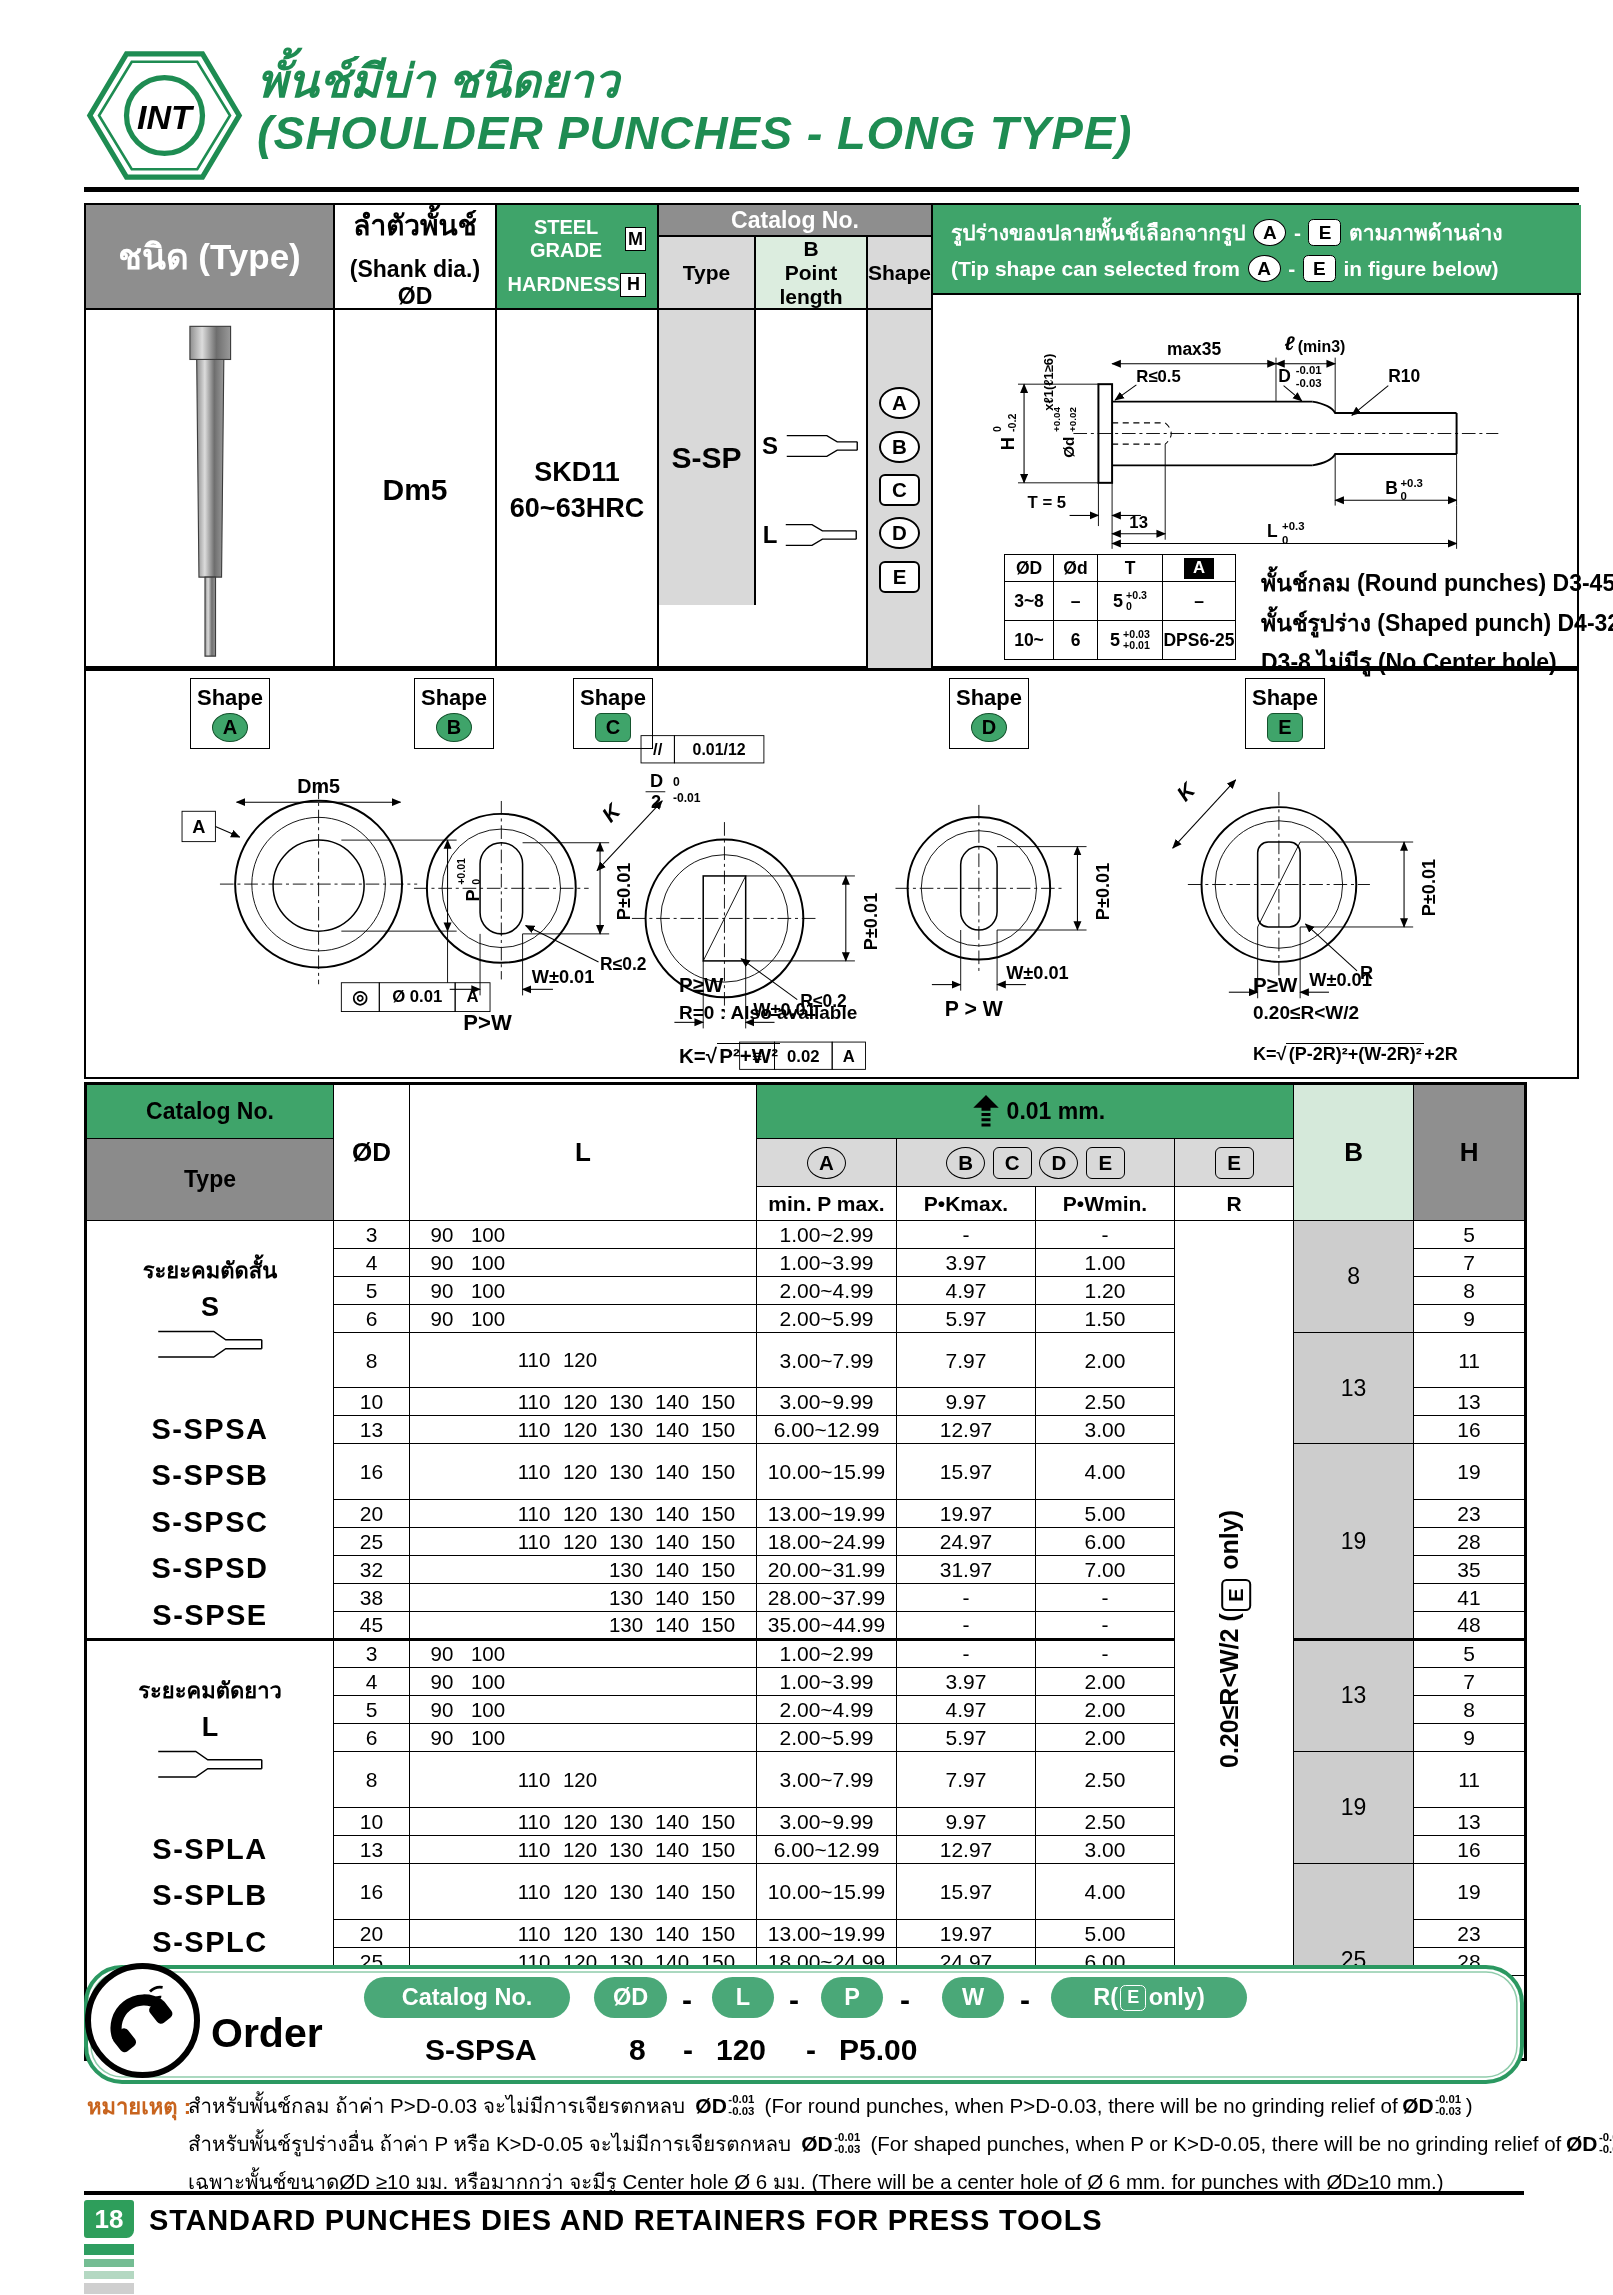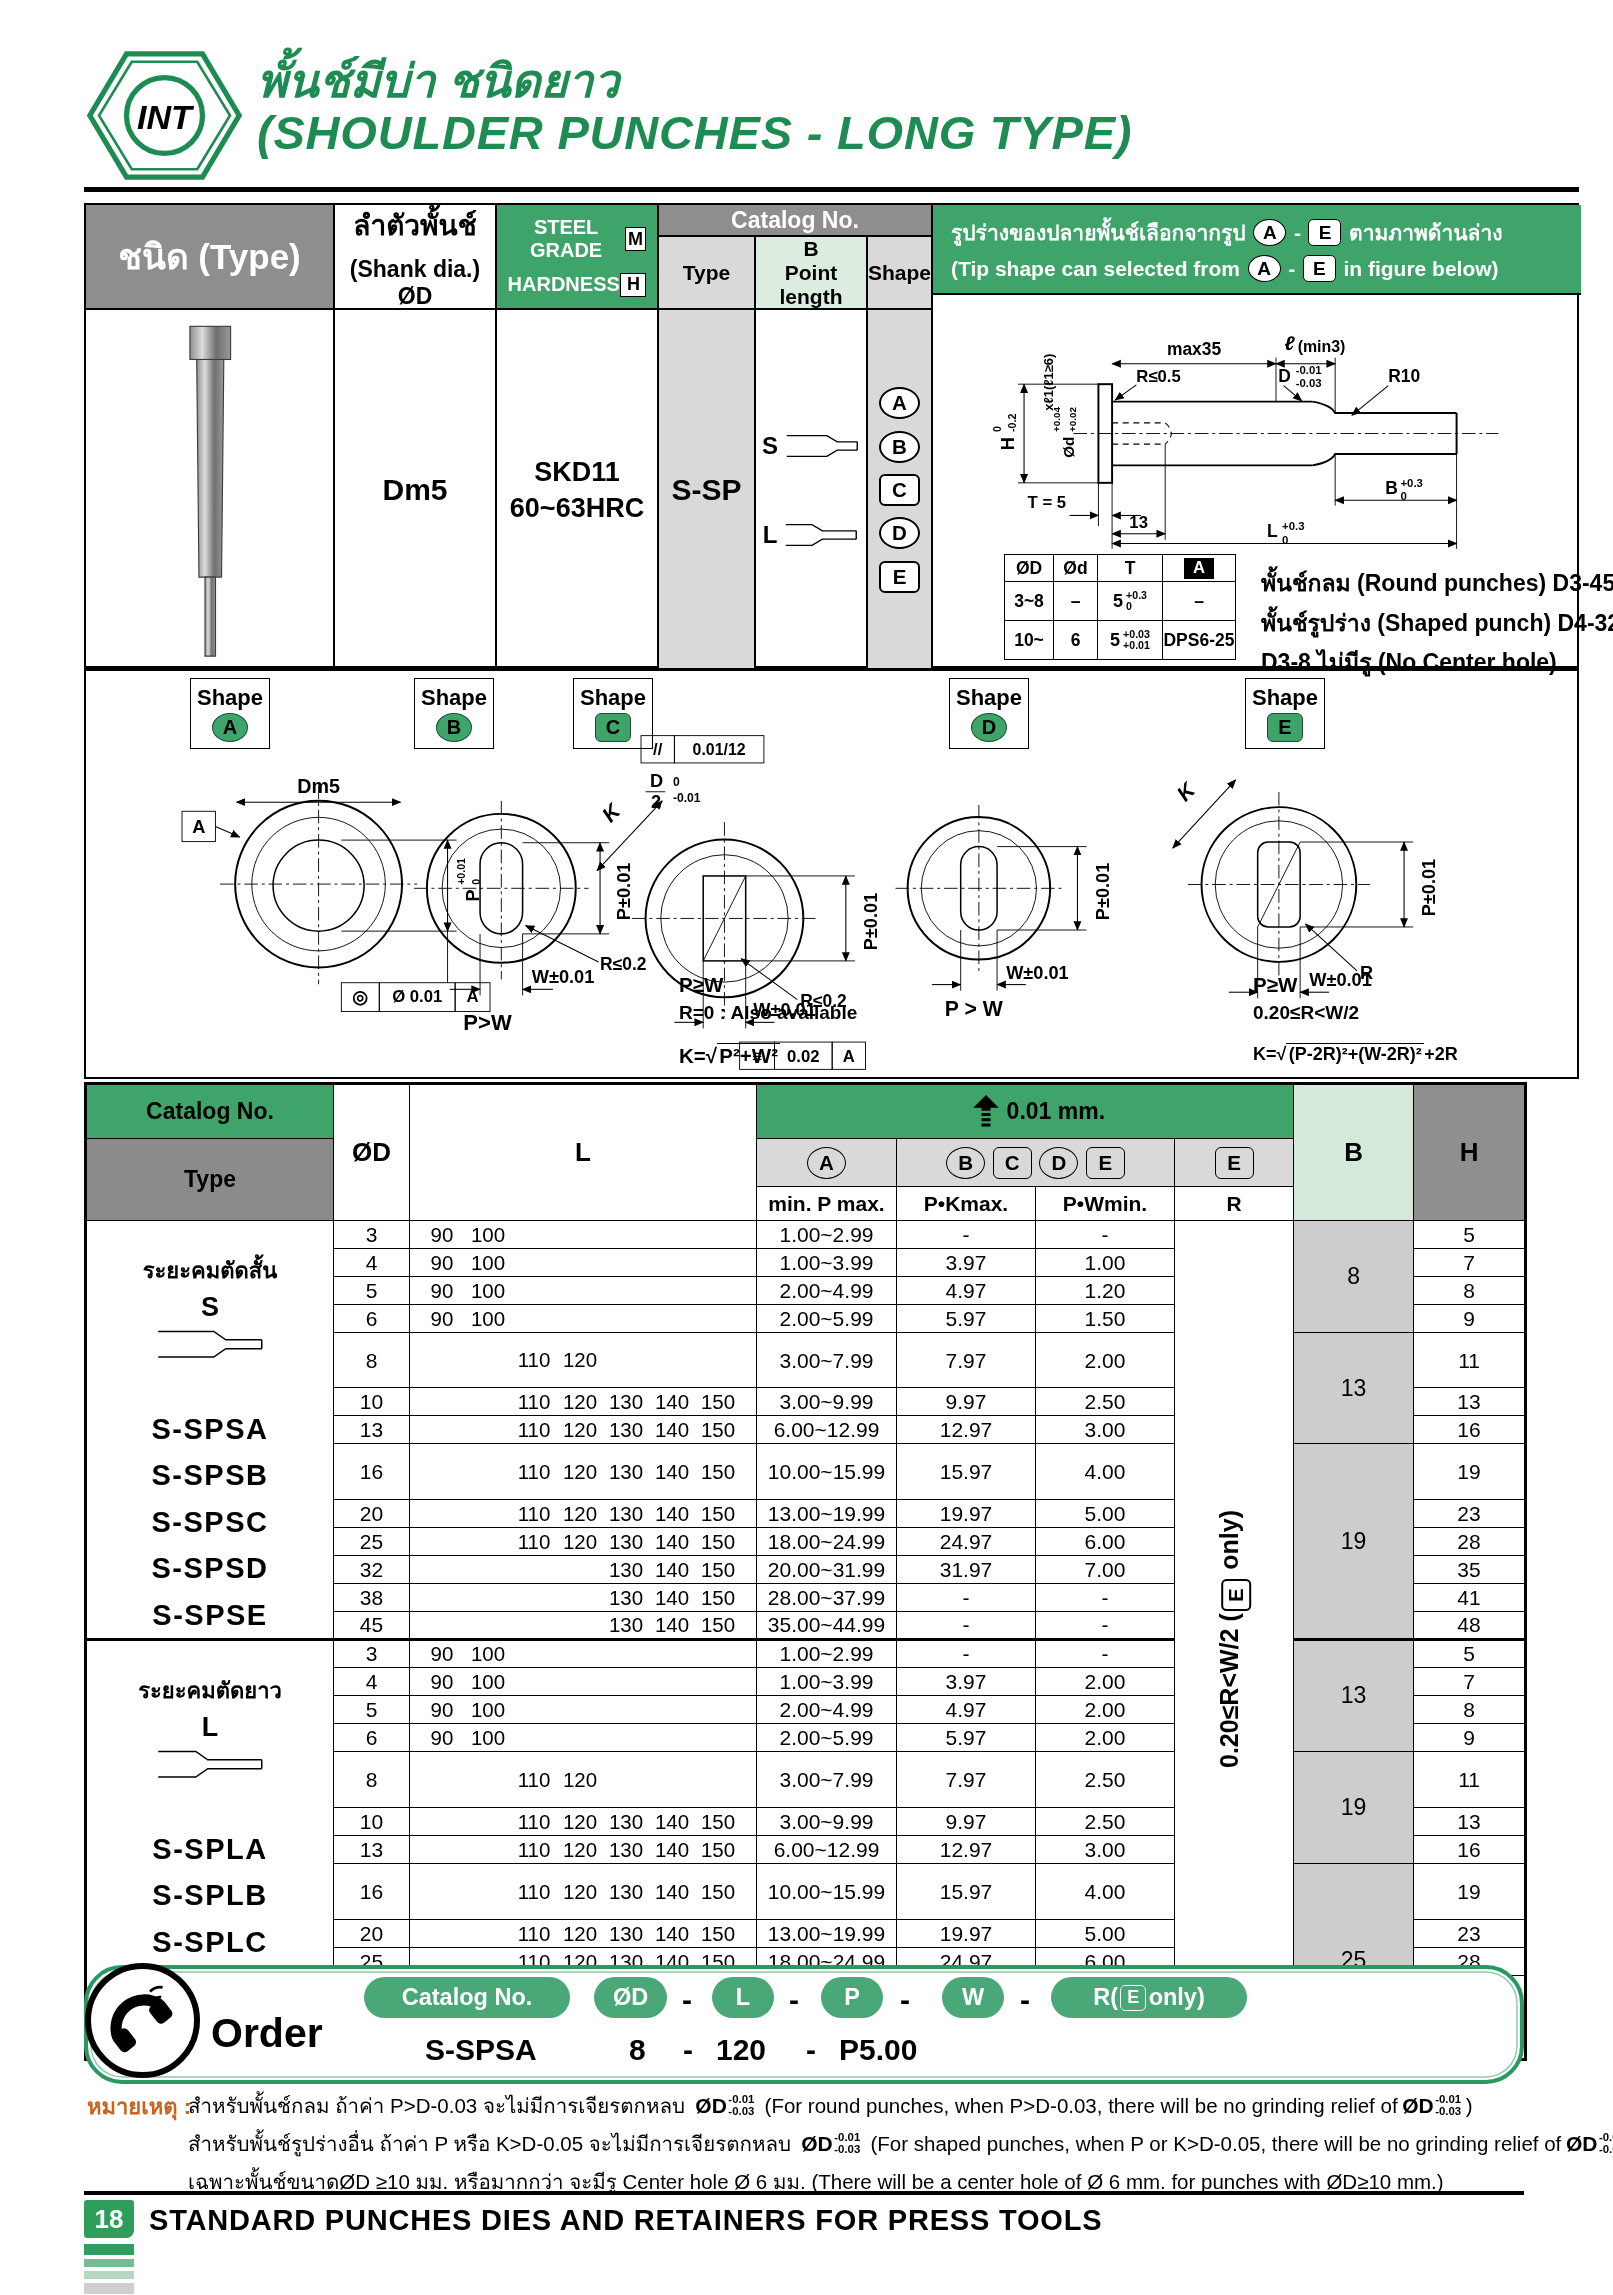--- a/index.html
+++ b/index.html
@@ -198,21 +198,21 @@
         <rect x="138" y="12" width="54" height="44" fill="url(#met)" stroke="#3c3c3c" stroke-width="1.5"></rect>
         <polygon points="147,56 183,56 180,345 150,345" fill="url(#met)" stroke="#3c3c3c" stroke-width="1.5"></polygon>
         <polygon points="158,345 172,345 172,450 158,450" fill="url(#met)" stroke="#3c3c3c" stroke-width="1.5"></polygon>
       </svg>
     </div>
     <div class="cell val-big" style="left:249px;top:105px;width:162px;height:360px;border-bottom:none">Dm5</div>
     <div class="cell" style="left:411px;top:105px;width:162px;height:360px;flex-direction:column;border-bottom:none">
       <span class="steel-line">SKD11</span>
       <span class="steel-line">60~63HRC</span>
     </div>
-    <div class="cell bg-lgray val-big" style="left:573px;top:105px;width:97px;height:360px;border-bottom:none">S-SP</div>
+    <div class="cell bg-lgray val-big" style="left:573px;top:105px;width:97px;height:295px;border-bottom:none">S-SP</div>
     <div class="cell" style="left:670px;top:105px;width:112px;height:360px;flex-direction:column;gap:53px;border-bottom:none">
       <div class="ptfig">
         <span class="ltr">S</span>
         <svg width="76" height="36" viewBox="0 0 110 48">
           <polyline class="out" style="stroke-width:2" points="4,9 62,9 77,18 106,18"></polyline>
           <polyline class="out" style="stroke-width:2" points="106,18 106,30"></polyline>
           <polyline class="out" style="stroke-width:2" points="106,30 77,30 62,39 4,39"></polyline>
         </svg>
       </div>
       <div class="ptfig">

